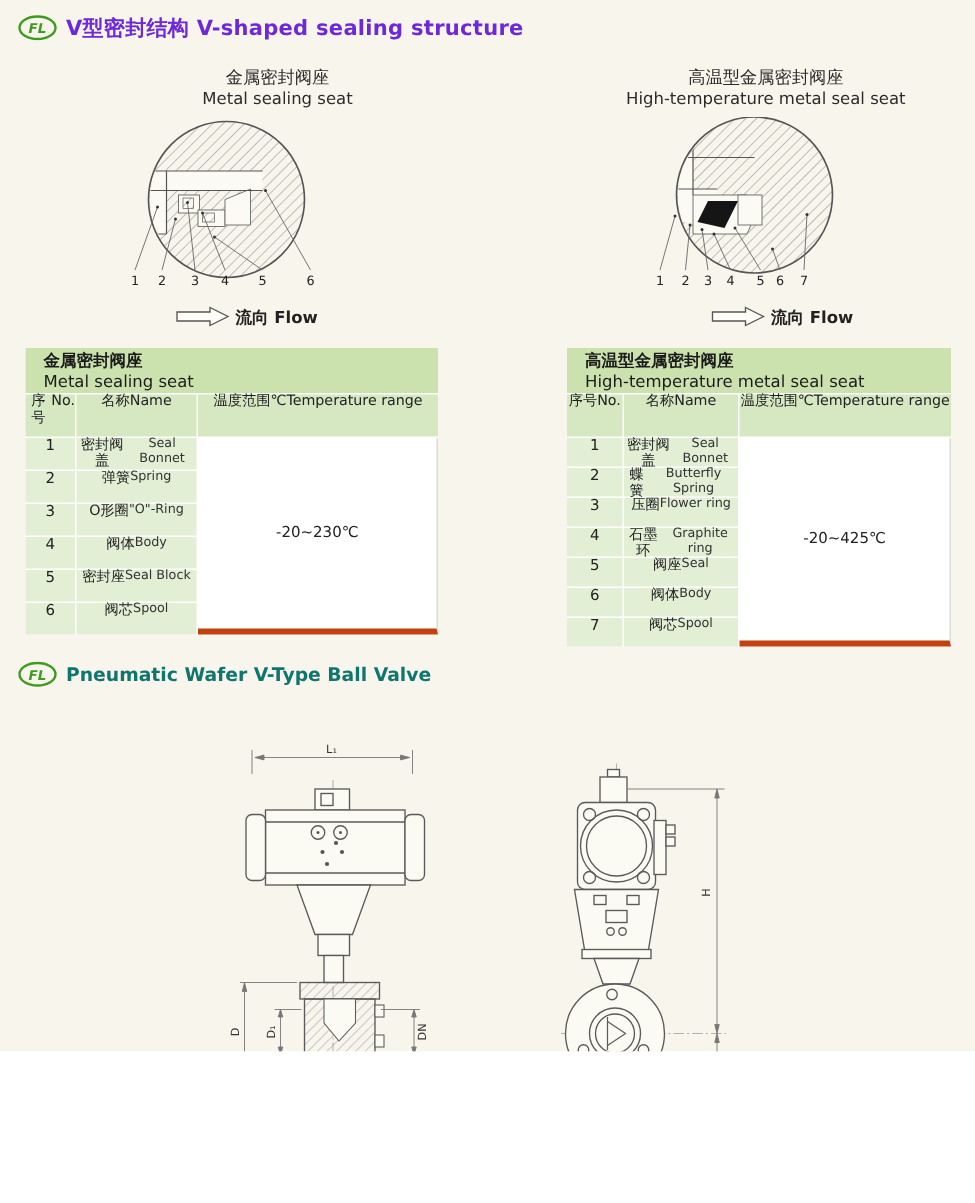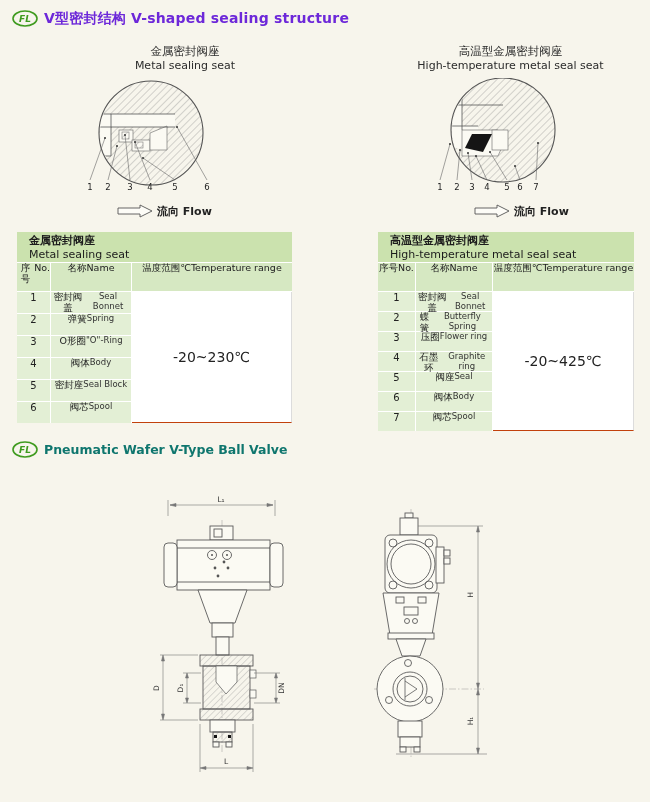--- a/index.html
+++ b/index.html
@@ -1,16 +1,16 @@
 <!DOCTYPE html>
 <html><head>
 <meta charset="utf-8">
 <style>
   html,body{margin:0;padding:0;}
-  .page{position:relative;width:650px;height:802px;background:#f7f5ec;
+  .page{position:relative;width:650px;height:701px;background:#f7f5ec;
         font-family:"DejaVu Sans",sans-serif;color:#1a1a1a;overflow:hidden;}
   .abs{position:absolute;}
 
   
   .hrow{display:flex;align-items:flex-start;gap:6px;}
   .h-title{font-size:14px;font-weight:bold;color:#6d28d9;letter-spacing:0.2px;}
   .h-sub{font-size:12.5px;font-weight:bold;color:#0f766e;margin-top:2px;}
 
   
   .cap{text-align:center;line-height:1.3;color:#2b2b2b;}
@@ -29,22 +29,22 @@
   .ttitle .zh{font-size:11px;font-weight:bold;color:#1c1c1c;}
   .ttitle .en{font-size:11px;color:#1c1c1c;}
   .hcell,.cell{display:flex;flex-direction:row;justify-content:center;
      text-align:center;line-height:1.15;}
   .hcell{background:#d6e8c2;font-size:9.5px;color:#222;}
   .cell{background:#e3efd5;color:#222;}
   .cell .zh{font-size:9.5px;}
   .cell .en{font-size:8.5px;color:#333;}
   .cell.no{font-size:10px;}
   .tempcell{grid-column:3;background:#ffffff;display:flex;align-items:center;
-     justify-content:center;font-size:14px;color:#222;
-     border-right:1px solid #dcdcdc;border-bottom:1px solid #c2410c;}
+     justify-content:center;font-size:10px;color:#222;
+     border-right:1px solid #dcdcdc;border-bottom:4px solid #c2410c;}
   .tempcell.span6{grid-row:3 / span 6;}
   .tempcell.span7{grid-row:3 / span 7;}
   .rno{grid-column:1;}
   .rname{grid-column:2;}
 
   svg text{font-family:"DejaVu Sans",sans-serif;}
 </style>
 </head>
 <body>
 

